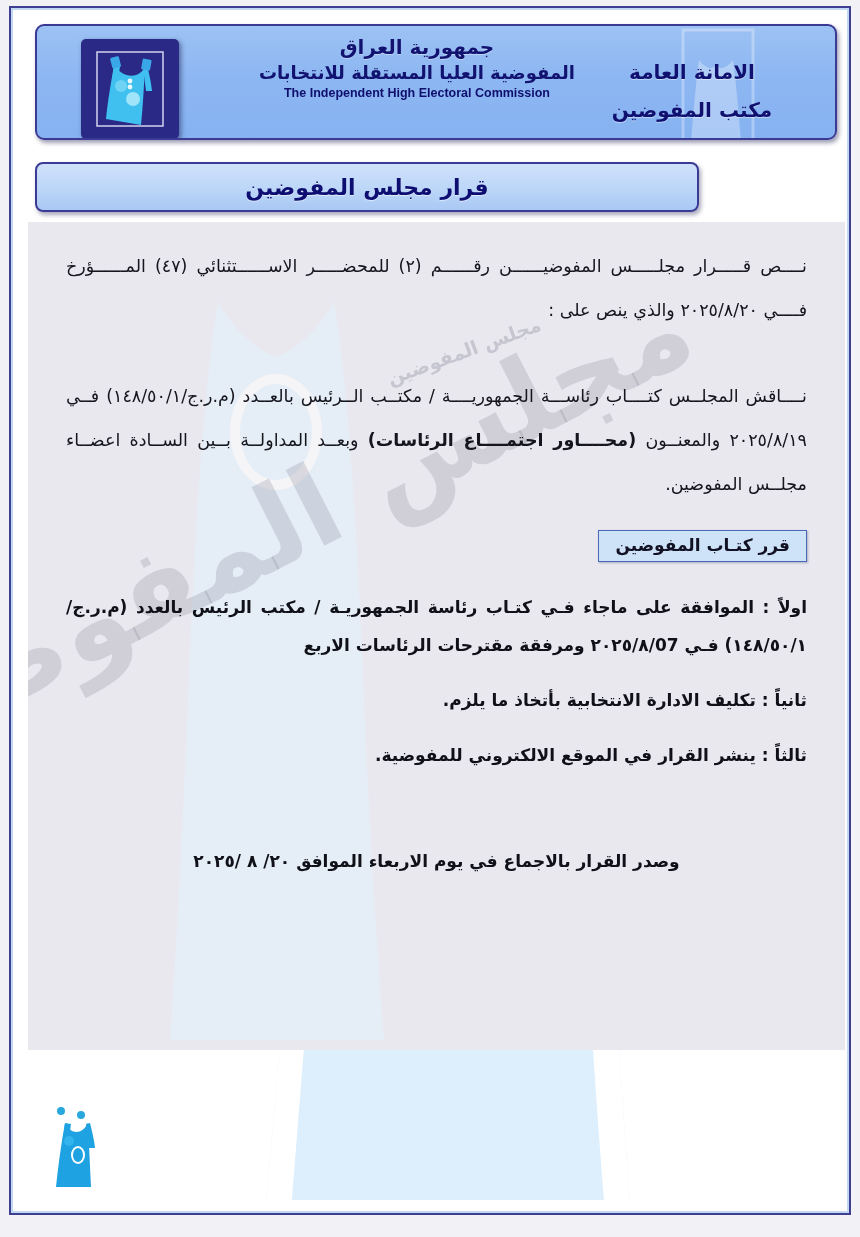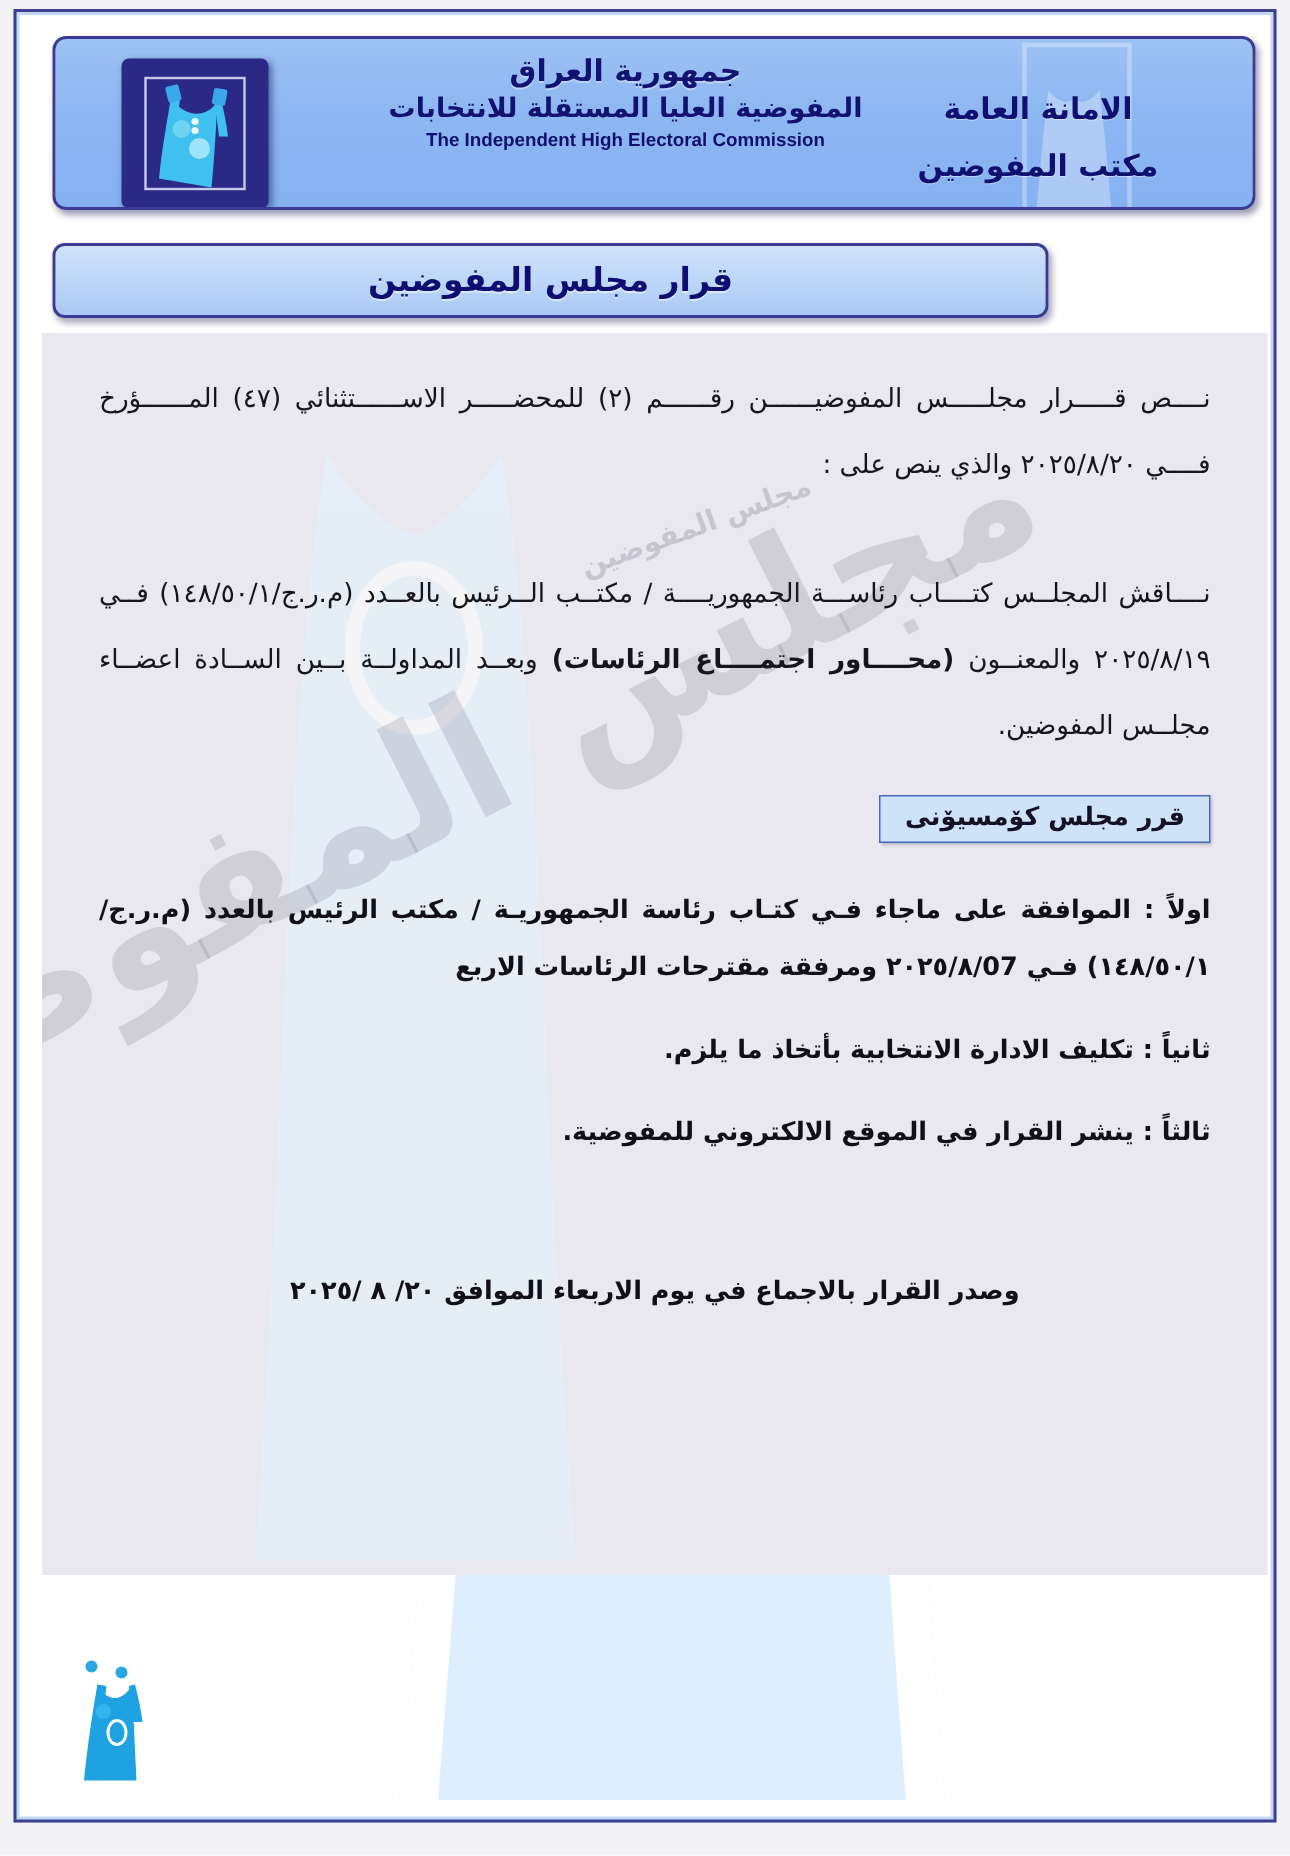--- a/index.html
+++ b/index.html
@@ -361,21 +361,21 @@
         <div id="watermark-big">مجلس المفوضين</div>
         <div id="watermark-small">مجلس المفوضين</div>
 
         <div id="content">
 
           <p class="para" id="para-1">نــــص قـــــرار مجلـــــس المفوضيــــــن رقــــــم (٢) للمحضـــــر الاســــــتثنائي (٤٧) المــــــؤرخ فــــي  ٢٠٢٥/٨/٢٠ والذي ينص على :</p>
 
           <p class="para" id="para-2"><span>نــــاقش المجلــس كتــــاب رئاســـة الجمهوريــــة / مكتــب الــرئيس بالعــدد (م.ر.ج/١٤٨/٥٠/١) فــي ٢٠٢٥/٨/١٩ والمعنــون </span><span class="bold-inline">(محــــاور اجتمــــاع الرئاسات)</span><span> وبعــد المداولــة بــين الســادة اعضــاء مجلــس المفوضين.</span></p>
 
           <div id="decision-label-wrap">
-            <span id="decision-label">قرر مجلس كۆمسیۆنى</span>
+            <span id="decision-label">قرر كتـاب المفوضين</span>
           </div>
 
           <div id="decisions">
             <p class="decision-item" id="decision-1">اولاً : الموافقة على ماجاء فـي كتـاب رئاسة الجمهوريـة / مكتب الرئيس بالعدد (م.ر.ج/١٤٨/٥٠/١) فـي ٢٠٢٥/٨/07 ومرفقة مقترحات الرئاسات الاربع</p>
             <p class="decision-item" id="decision-2">ثانياً : تكليف الادارة الانتخابية بأتخاذ ما يلزم.</p>
             <p class="decision-item" id="decision-3">ثالثاً : ينشر القرار في الموقع الالكتروني للمفوضية.</p>
           </div>
 
           <p id="closing">وصدر القرار بالاجماع في يوم الاربعاء الموافق ٢٠/ ٨ /٢٠٢٥</p>
         </div>

